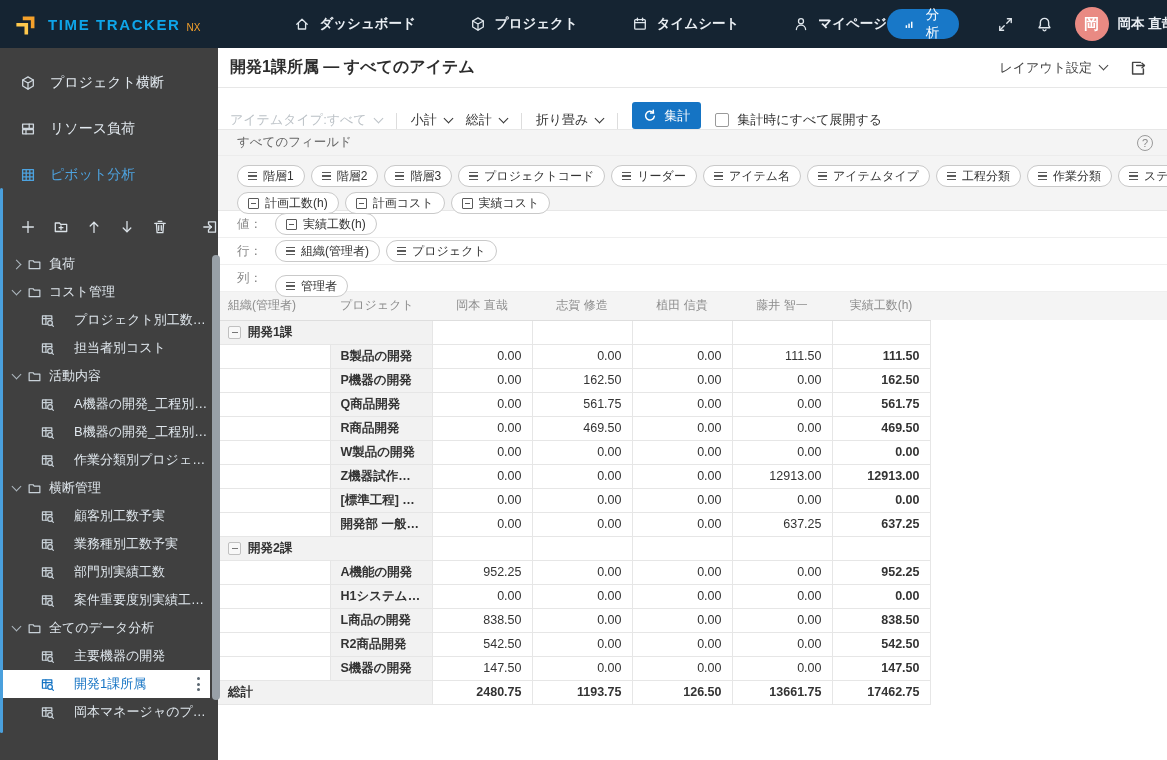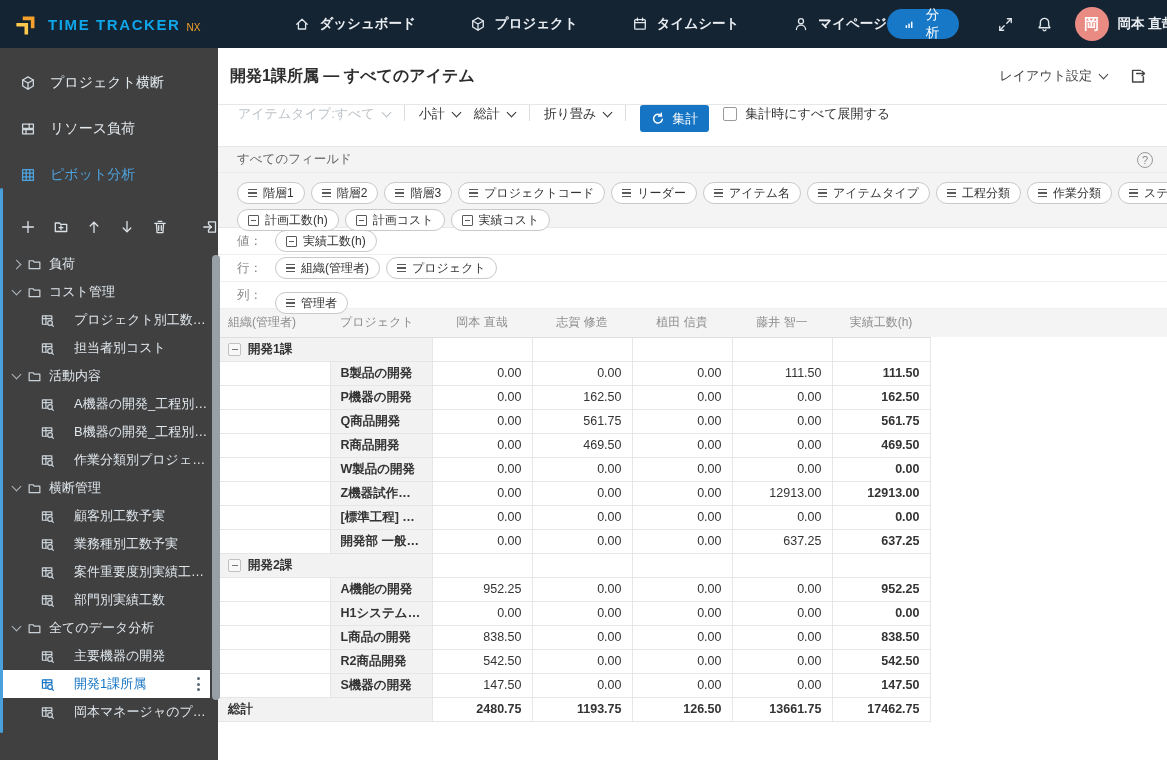--- a/index.html
+++ b/index.html
@@ -44,28 +44,28 @@
   .tree-row .ic{color:#c9d2d9;flex:none}
   .tree-row.sel{background:#fff;color:#1574c4}
   .tree-row.sel .ic{color:#1574c4}
   .kebab{margin-left:auto;margin-right:10px;display:flex;flex-direction:column;gap:2.5px;flex:none}
   .kebab i{width:3px;height:3px;border-radius:50%;background:#5a6670}
   .active-indicator{position:absolute;left:0;top:140px;width:3px;height:545px;background:#4aa0dd;border-radius:2px}
   .scroll-thumb{position:absolute;left:212px;top:255px;width:8px;height:445px;background:#98a0a7;border-radius:4px;z-index:20}
 
   
   .content{position:absolute;top:48px;left:218px;right:0;bottom:0;background:#fff}
-  .title-row{height:57px;display:flex;align-items:center;padding:0 20px 0 12px;border-bottom:1px solid #e7e7e7}
+  .title-row{height:40px;display:flex;align-items:center;padding:0 20px 0 12px;border-bottom:1px solid #e7e7e7}
   .title-row h1{font-size:16px;color:#2d2d2d;font-weight:bold}
   .title-actions{margin-left:auto;display:flex;align-items:center;gap:22px;color:#444}
   .layout-settings{display:flex;align-items:center;font-size:13px;cursor:pointer}
   .chev{display:inline-block;width:7px;height:7px;border-right:1.4px solid currentColor;border-bottom:1.4px solid currentColor;transform:rotate(45deg);margin-left:8px;margin-top:-4px}
   .export-btn{color:#444;cursor:pointer}
 
-  .pivot-toolbar{height:42px;display:flex;align-items:flex-start;padding-left:20px;border-bottom:1px solid #e7e7e7;gap:14px;font-size:13px;color:#333}
+  .pivot-toolbar{height:42px;display:flex;align-items:flex-end;padding-left:12px;border-bottom:1px solid #e7e7e7;gap:14px;font-size:13px;color:#333}
   .tb-filter{display:flex;align-items:center;color:#bcc2c7;cursor:pointer}
   .tb-btn{display:flex;align-items:center;color:#333;cursor:pointer}
   .vdiv{width:1px;height:16px;background:#ddd}
   .aggregate-btn{display:flex;align-items:center;gap:7px;background:#1574c4;color:#fff;border:none;height:27px;padding:0 11px;border-radius:3px;font-size:13px;cursor:pointer}
   .cb-label{display:flex;align-items:center;gap:8px;cursor:pointer}
   .cb{width:14px;height:14px;border:1.4px solid #9a9a9a;border-radius:2px;background:#fff;flex:none}
 
   .fields-head{height:26px;background:#f4f4f4;display:flex;align-items:center;padding:0 14px 0 19px;font-size:12.5px;color:#666;border-bottom:1px solid #ececec}
   .help{margin-left:auto;width:16px;height:16px;border:1.3px solid #9a9a9a;border-radius:50%;color:#8a8a8a;font-size:11px;display:flex;align-items:center;justify-content:center;cursor:pointer}
   .chips-area{background:#f4f4f4;height:55px;padding:4px 16px 0 19px;border-bottom:1px solid #e7e7e7}
@@ -388,33 +388,33 @@
         <div class="tree-row t-item">
           <span>
             <svg class="ic" width="15" height="15" viewBox="0 0 16 16" fill="none" stroke="currentColor" stroke-width="1.3" stroke-linecap="round" stroke-linejoin="round">
               <path d="M12.6 7.2 V3 H2.6 v9 h4.8"></path>
               <line x1="2.6" y1="6" x2="12.6" y2="6"></line>
               <line x1="6.3" y1="3" x2="6.3" y2="12"></line>
               <circle cx="10.7" cy="10.7" r="2.5"></circle>
               <line x1="12.6" y1="12.6" x2="14.3" y2="14.3"></line>
             </svg>
           </span>
+          <span>部門別実績工数</span>
+        </div>
+        <div class="tree-row t-item">
+          <span>
+            <svg class="ic" width="15" height="15" viewBox="0 0 16 16" fill="none" stroke="currentColor" stroke-width="1.3" stroke-linecap="round" stroke-linejoin="round">
+              <path d="M12.6 7.2 V3 H2.6 v9 h4.8"></path>
+              <line x1="2.6" y1="6" x2="12.6" y2="6"></line>
+              <line x1="6.3" y1="3" x2="6.3" y2="12"></line>
+              <circle cx="10.7" cy="10.7" r="2.5"></circle>
+              <line x1="12.6" y1="12.6" x2="14.3" y2="14.3"></line>
+            </svg>
+          </span>
           <span>案件重要度別実績工…</span>
-        </div>
-        <div class="tree-row t-item">
-          <span>
-            <svg class="ic" width="15" height="15" viewBox="0 0 16 16" fill="none" stroke="currentColor" stroke-width="1.3" stroke-linecap="round" stroke-linejoin="round">
-              <path d="M12.6 7.2 V3 H2.6 v9 h4.8"></path>
-              <line x1="2.6" y1="6" x2="12.6" y2="6"></line>
-              <line x1="6.3" y1="3" x2="6.3" y2="12"></line>
-              <circle cx="10.7" cy="10.7" r="2.5"></circle>
-              <line x1="12.6" y1="12.6" x2="14.3" y2="14.3"></line>
-            </svg>
-          </span>
-          <span>部門別実績工数</span>
         </div>
         <div class="tree-row t-folder">
           <span class="tree-chev down"></span>
           <span>
             <svg class="ic" width="15" height="15" viewBox="0 0 16 16" fill="none" stroke="currentColor" stroke-width="1.3" stroke-linecap="round" stroke-linejoin="round">
               <path d="M2.3 12.5 V4 h4.2 l1.2 1.4 h6 v7.1 Z"></path>
             </svg>
           </span>
           <span>全てのデータ分析</span>
         </div>

